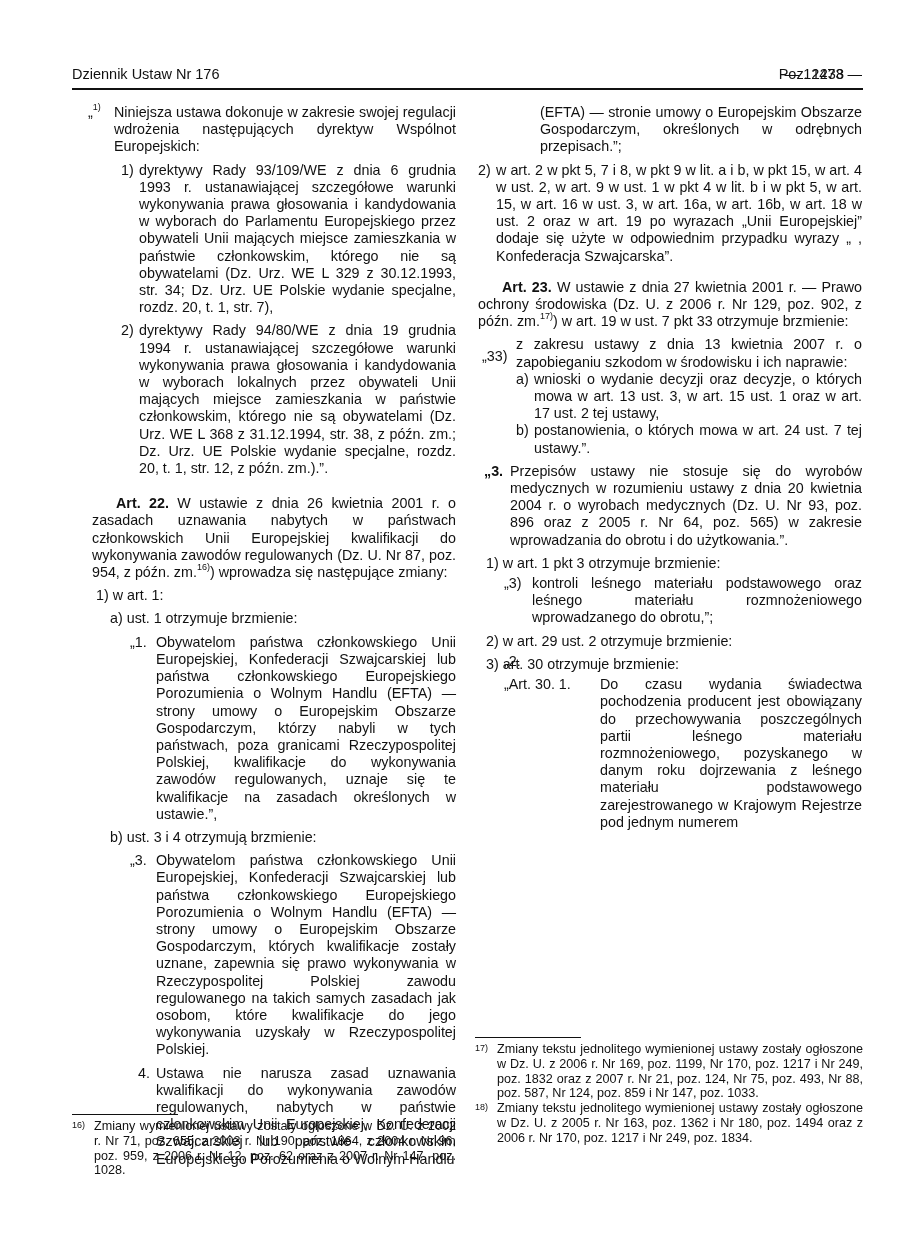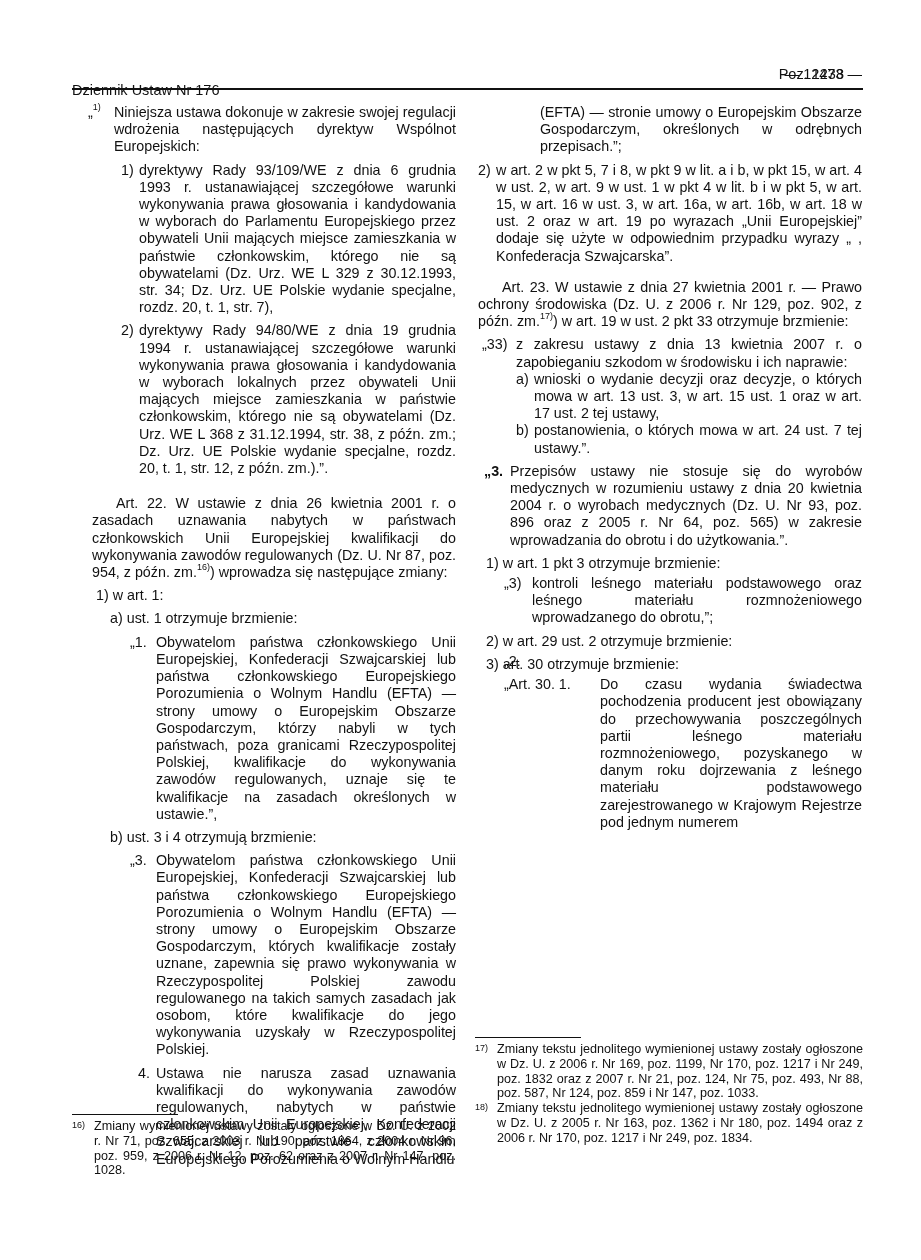--- a/index.html
+++ b/index.html
@@ -4,38 +4,38 @@
   <style>
     html, body { margin: 0; padding: 0; background: #ffffff; }
     body {
       width: 921px; height: 1260px; position: relative; overflow: hidden;
       font-family: "Liberation Sans", sans-serif; color: #111;
     }
     .page-header {
       position: absolute; left: 72px; top: 66px; width: 790px; height: 20px;
       font-size: 14.5px;
     }
-    .page-header .left { position: absolute; left: 0; top: 16px; }
+    .page-header .left { position: absolute; left: 0; top: 0; }
     .page-header .center { position: absolute; left: 0; width: 100%; top: 0; text-align: right; }
     .page-header .right { position: absolute; right: 18px; top: 0; }
     .header-rule {
       position: absolute; left: 72px; top: 88px; width: 791px; height: 2px; background: #111;
     }
     .col {
       position: absolute; top: 104px; font-size: 14.3px; line-height: 17.2px;
     }
     .col-left { left: 92px; width: 364px; }
     .col-right { left: 478px; width: 384px; }
     .p { text-align: justify; margin: 0; }
     .mb { margin-bottom: 6px; }
     .hang { position: relative; }
     .hang .num { position: absolute; left: 0; top: 0; white-space: nowrap; }
     .ind { text-indent: 24px; }
     sup { font-size: 9px; line-height: 0; position: relative; top: -1px; vertical-align: super; }
-    b { font-weight: normal; margin-top: 20px; }
+    b { font-weight: bold; margin-top: 20px; }
     .fn-rule { position: absolute; height: 1px; width: 106px; background: #111; }
     .footnotes { position: absolute; font-size: 12.6px; line-height: 14.8px; }
     .fn { position: relative; padding-left: 22px; text-align: justify; }
     .fn .fnum { position: absolute; left: 0; top: 0; font-size: 9px; line-height: 12px; }
   </style>
 </head>
 <body>
 
 <div class="page-header">
   <span class="left">Dziennik Ustaw Nr 176</span>
@@ -84,23 +84,23 @@
   </div>
 </div>
 
 <div class="col col-right">
   <p class="p mb" style="padding-left:62px;">(EFTA) — stronie umowy o Europejskim Obszarze Gospodarczym, określonych w odrębnych przepisach.”;</p>
   <div class="hang" style="padding-left:18px; margin-bottom:14px;">
     <span class="num" style="left:0;">2)</span>
     <p class="p">w art. 2 w pkt 5, 7 i 8, w pkt 9 w lit. a i b, w pkt 15, w art. 4 w ust. 2, w art. 9 w ust. 1 w pkt 4 w lit. b i w pkt 5, w art. 15, w art. 16 w ust. 3, w art. 16a, w art. 16b, w art. 18 w ust. 2 oraz w art. 19 po wyrazach „Unii Europejskiej” dodaje się użyte w odpowiednim przypadku wyrazy „ , Konfederacja Szwajcarska”.</p>
   </div>
 
-  <p class="p ind mb"><b>Art. 23.</b> <span>W ustawie z dnia 27 kwietnia 2001 r. — Prawo ochrony środowiska (Dz. U. z 2006 r. Nr 129, poz. 902, z późn. zm.</span><sup>17)</sup><span>) w art. 19 w ust. 2 pkt 33 otrzymuje brzmienie:</span></p>
+  <p class="p ind mb"><b>Art. 23.</b> <span>W ustawie z dnia 27 kwietnia 2001 r. — Prawo ochrony środowiska (Dz. U. z 2006 r. Nr 129, poz. 902, z późn. zm.</span><sup>17)</sup><span>) w art. 19 w ust. 7 pkt 33 otrzymuje brzmienie:</span></p>
   <div class="hang" style="padding-left:38px;">
-    <span class="num" style="left:4px;">„33)</span>
+    <span class="num" style="left:4px;margin-top:12px;">„33)</span>
     <p class="p">z zakresu ustawy z dnia 13 kwietnia 2007 r. o zapobieganiu szkodom w środowisku i ich naprawie:</p>
   </div>
   <div class="hang" style="padding-left:56px;">
     <span class="num" style="left:38px;">a)</span>
     <p class="p">wnioski o wydanie decyzji oraz decyzje, o których mowa w art. 13 ust. 3, w art. 15 ust. 1 oraz w art. 17 ust. 2 tej ustawy,</p>
   </div>
   <div class="hang mb" style="padding-left:56px;">
     <span class="num" style="left:38px;">b)</span>
     <p class="p">postanowienia, o których mowa w art. 24 ust. 7 tej ustawy.”.</p>
   </div>

